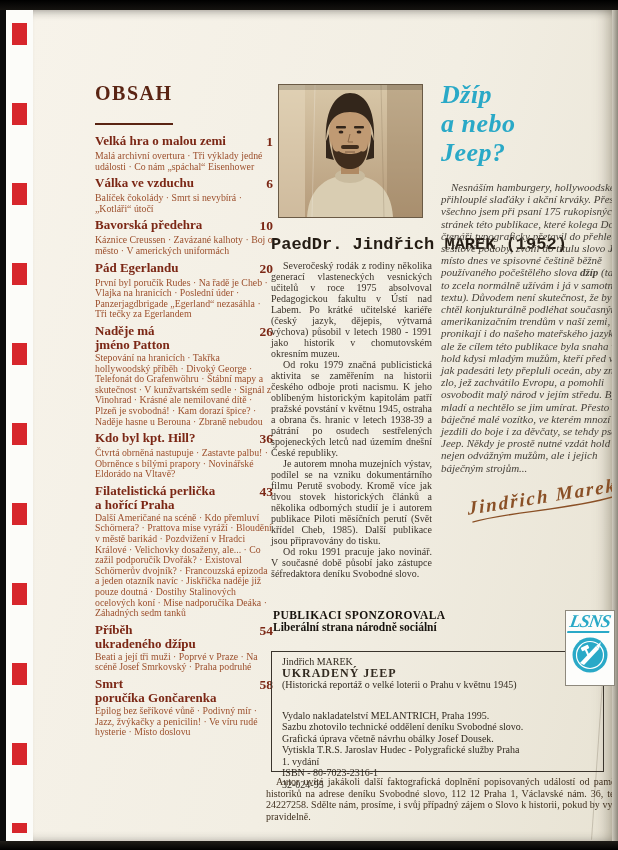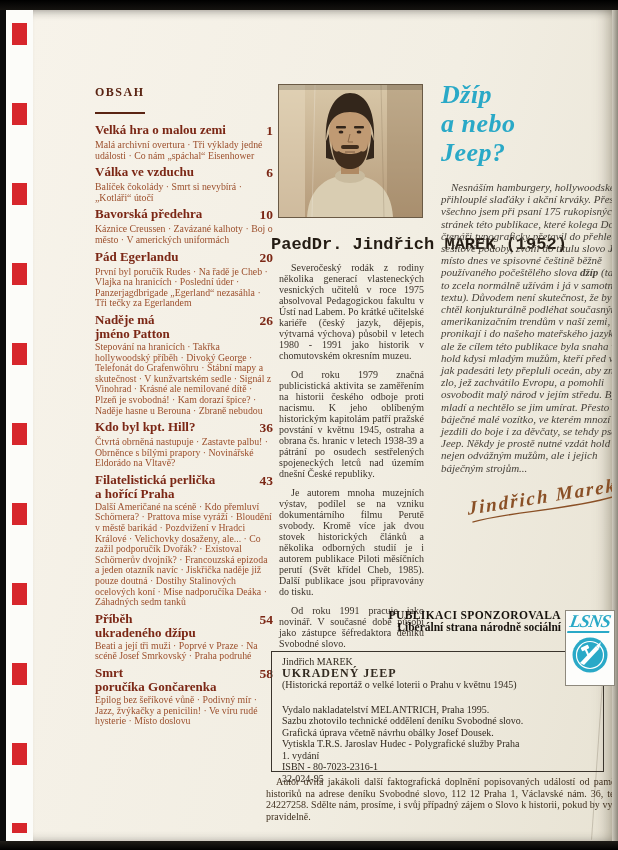--- a/index.html
+++ b/index.html
@@ -14,56 +14,56 @@
   .filmstrip::before{content:"";position:absolute;left:6px;top:13px;width:15px;height:810px;
      background:repeating-linear-gradient(180deg,var(--mark_red) 0 22px,transparent 22px 80px);}
   
   .paper{position:absolute;left:33px;top:10px;width:579px;height:831px;
      background:linear-gradient(105deg,#f7f3ea 0%,var(--paper) 55%,#e8e3d4 100%);
      box-shadow:inset -12px 0 16px -10px rgba(90,80,60,.5), inset 0 9px 10px -8px rgba(0,0,0,.35),
                 inset 0 -8px 10px -8px rgba(0,0,0,.25);}
   .crease{position:absolute;left:565px;top:630px;width:1px;height:200px;background:rgba(120,110,90,.3);transform:rotate(4deg);}
   
   .toc{position:absolute;left:62px;top:72px;width:178px;}
-  .obsah{display:inline-block;margin:0 0 9px 0;font-size:12px;font-weight:bold;letter-spacing:1.5px;
-         color:var(--toc_heading);border-bottom:2px solid var(--toc_heading);padding-bottom:12px;}
+  .obsah{display:inline-block;margin:0 0 9px 0;font-size:20px;font-weight:bold;letter-spacing:1.5px;
+         color:var(--toc_heading);border-bottom:2px solid var(--toc_heading);padding-bottom:18px;}
   .toc-entry{margin-bottom:4px;}
   .toc-head{display:flex;justify-content:space-between;}
   .toc-title{font-size:13px;line-height:14px;font-weight:bold;color:var(--toc_title);white-space:pre-line;}
   .toc-page{font-size:13.5px;font-weight:bold;color:var(--toc_title);}
   .toc-sub{font-size:9.8px;line-height:10.6px;color:var(--toc_topics);margin-top:1px;}
   
   .midcol{position:absolute;left:238px;top:74px;width:161px;}
   .photo-frame{margin-left:7px;width:143px;height:132px;border:1px solid #6a5a45;background:#cdbb9c;}
   .photo-frame svg{display:block;}
   .caption{margin-top:17px;font-weight:bold;font-size:17px;color:#241c14;white-space:nowrap;font-family:Liberation Mono, monospace;}
   .bio{margin-top:6px;font-size:10px;line-height:11px;text-align:justify;color:var(--body_text);}
-  .bio p{margin:8px;text-indent:12px;}
+  .bio p{margin:0;text-indent:12px;}
   
   .editorial{position:absolute;left:408px;top:70px;width:194px;}
   .ed-title{font-size:26px;line-height:29px;font-weight:bold;font-style:italic;color:var(--accent);letter-spacing:.5px;}
   .ed-body{margin:14px 0 0 0;font-style:italic;font-size:11px;line-height:12.2px;color:var(--editorial_text);text-indent:10px;}
   .ed-body .b{font-weight:bold;}
   .signature{margin:12px 0 0 26px;display:inline-block;transform:rotate(-9deg) skewX(-6deg);
              font-style:italic;font-weight:bold;font-size:19px;letter-spacing:2px;color:var(--signature);}
   .signature svg{display:block;margin-top:-3px;}
   
-  .sponsor{position:absolute;left:240px;top:599px;width:288px;text-align:right;font-weight:bold;color:#17120d;}
+  .sponsor{position:absolute;left:240px;top:599px;width:288px;font-weight:bold;color:#17120d;}
   .sp1{font-size:11.5px;letter-spacing:.4px;}
   .sp2{font-size:11.5px;}
   .lsns-box{position:absolute;left:532px;top:600px;width:48px;height:74px;background:#fdfdfb;border:1px solid #8e897d;
             z-index:3;display:flex;flex-direction:column;align-items:center;}
   .lsns-text{font-weight:bold;font-style:italic;font-size:18px;letter-spacing:-1px;color:var(--accent);
              transform:skewX(-10deg);line-height:20px;border-bottom:2px solid var(--accent);padding:0 1px;}
   .lsns-box svg{margin-top:3px;}
   
   .colophon{position:absolute;left:238px;top:641px;width:333px;height:121px;border:1px solid #3a342c;
             box-sizing:border-box;padding:4px 10px 0;color:#322a20;font-size:10px;line-height:11.5px;z-index:2;}
   .col-title{font-weight:bold;font-size:12px;letter-spacing:1px;}
-  .col-lines div:first-child{margin-top:13px;}
+  .col-lines div:first-child{margin-top:19px;}
   
   .footer-note{position:absolute;left:233px;top:766px;width:377px;margin:0;font-size:10px;line-height:11.6px;
                text-align:justify;color:#40301f;text-indent:10px;}
 </style>
 </head>
 <body>
 
 <div class="stage">
   <div class="band-top"></div>
   <div class="filmstrip"></div>

